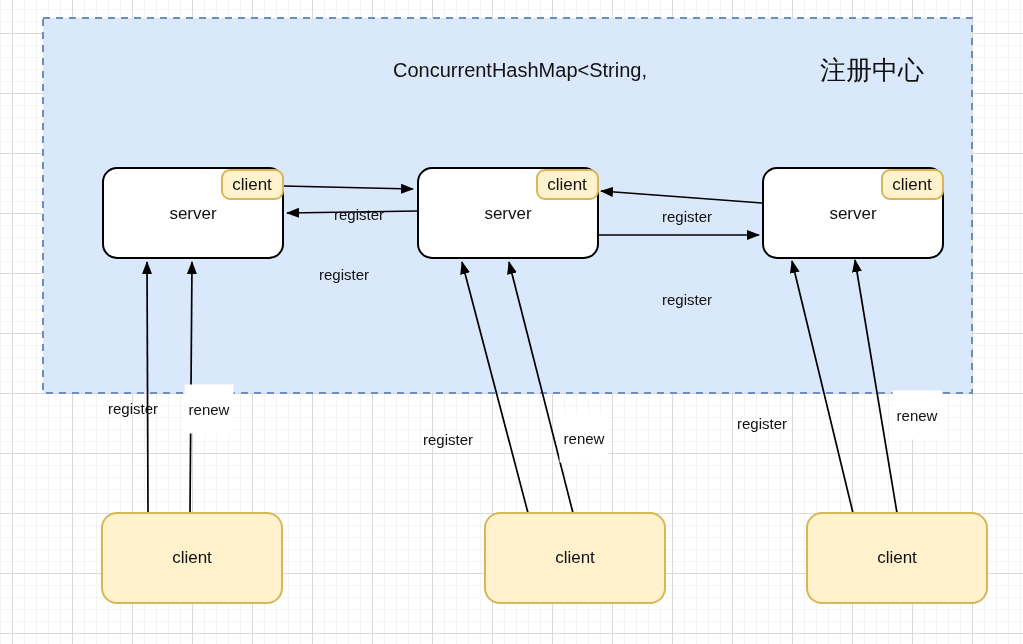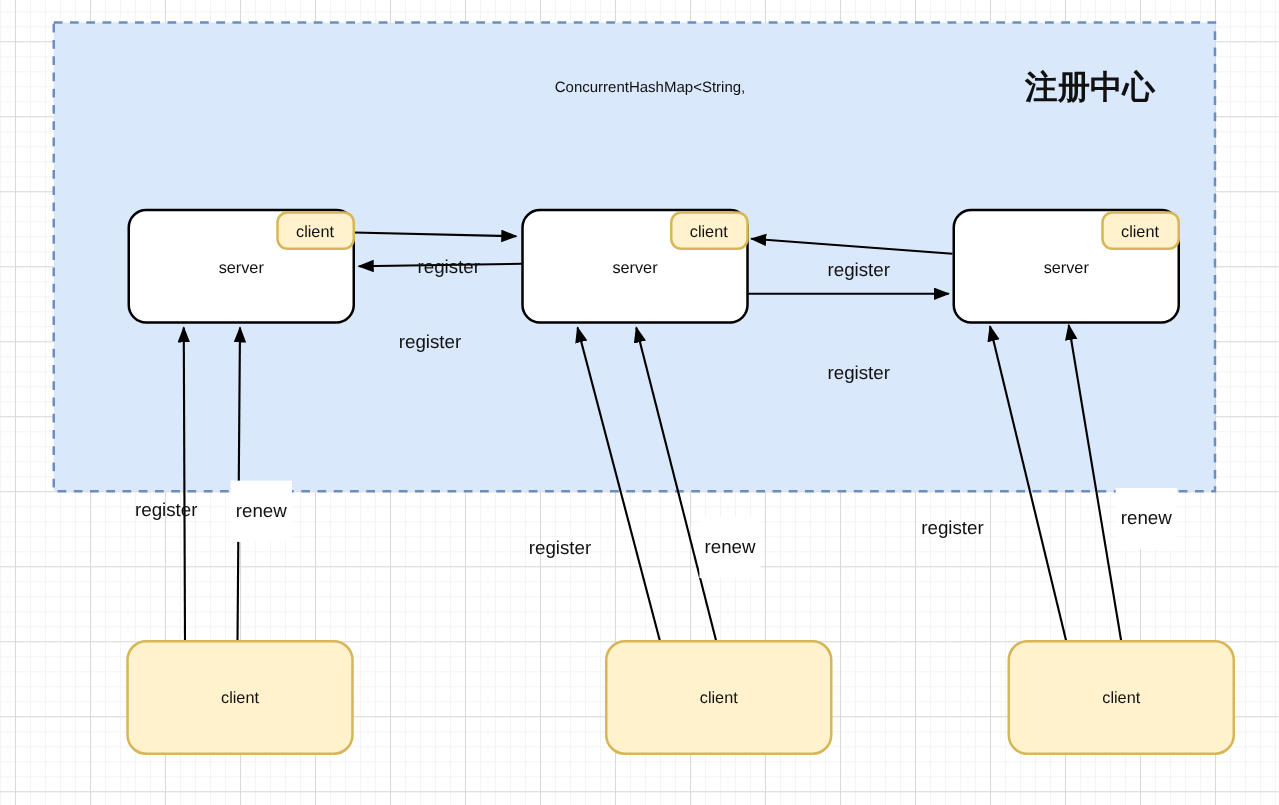--- a/index.html
+++ b/index.html
@@ -41,40 +41,39 @@
   }
   .lbl.bg {
     background: #ffffff;
     padding: 16px 4px;
   }
   .annotation {
     position: absolute;
     left: 520px;
     top: 70px;
     transform: translate(-50%, -50%);
-    font-size: 12px;
+    font-size: 20px;
     line-height: 21px;
     color: #111111;
     text-align: center;
     white-space: nowrap;
   }
   .heading {
     position: absolute;
     left: 872px;
     top: 70px;
     transform: translate(-50%, -50%);
     font-size: 26px;
     color: #111111;
     white-space: nowrap;
-    font-weight: bold;
   }
   .node-lbl {
     position: absolute;
     transform: translate(-50%, -50%);
-    font-size: 13px;
+    font-size: 17px;
     color: #111111;
     white-space: nowrap;
   }
 </style>
 </head>
 <body>
 
 <div class="canvas">
 
   <svg class="layer" viewBox="0 0 1023 644">

